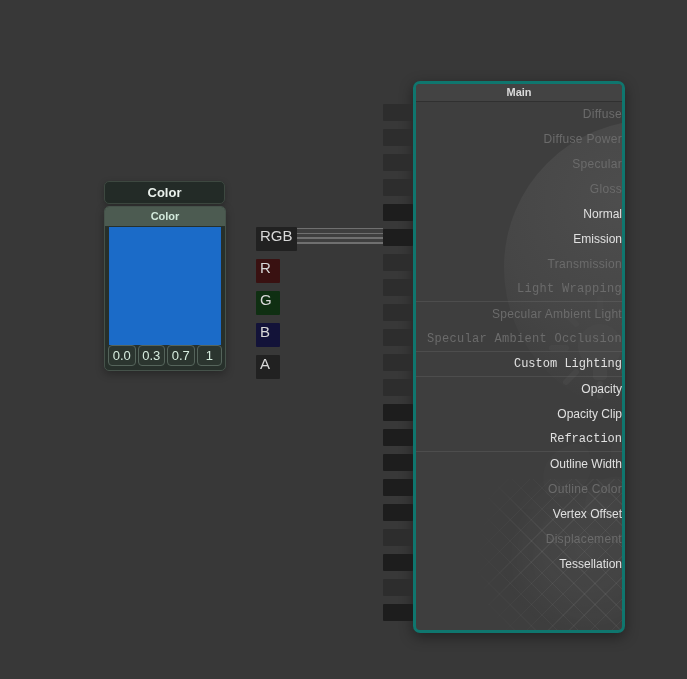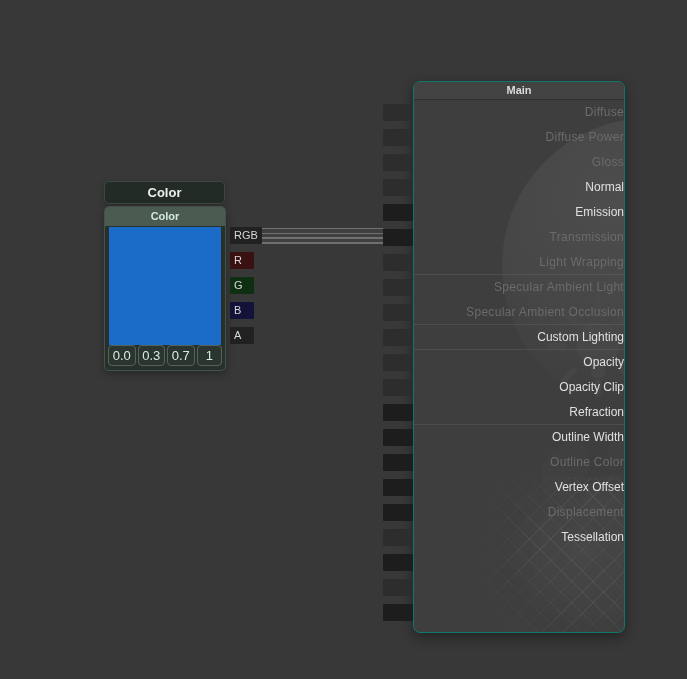--- a/index.html
+++ b/index.html
@@ -45,44 +45,44 @@
     border-radius:4px; color:#D6ECDE; font-size:13px;
     display:flex; align-items:center; justify-content:center; min-width:0;
   }
   .value-box:last-child { flex:0.92; }
 
   .color-outputs {
     position:absolute; left:230px; top:227px;
     display:flex; flex-direction:column; gap:8px; align-items:flex-start;
   }
   .out-port {
-    height:17px; line-height:17px; min-width:16px; padding:0 4px;
-    font-size:11px; color:#D8D8D8; border-radius:1px; white-space:nowrap;
+    height:24px; line-height:17px; min-width:16px; padding:0 4px;
+    font-size:15px; color:#D8D8D8; border-radius:1px; white-space:nowrap;margin-left:26px;
   }
 
   
   .main-node {
     position:absolute; left:413px; top:81px; width:212px; height:552px;
-    box-sizing:border-box; background:#3E3E3E; border:1px solid #0f766e; border-radius:7px;
+    box-sizing:border-box; background:#3E3E3E; border:3px solid #0f766e; border-radius:7px;
     box-shadow:0 4px 14px rgba(0,0,0,0.4); overflow:hidden;
   }
   .main-header {
     position:relative; z-index:3; height:17px; line-height:17px;
     background:#434343; border-bottom:1px solid #303030;
     text-align:center; font-size:11px; font-weight:bold; color:#DADADA;
   }
   .main-rows { position:relative; z-index:3; }
   .main-row {
     height:25px; line-height:25px; padding-left:11px; font-size:12px;
     white-space:nowrap;
     text-align:right;
   }
   .main-row.enabled  { color:#E0E0E0; }
   .main-row.disabled { color:#6B6B6B; letter-spacing:0.3px; }
-  .main-row.sep-below { box-shadow: inset 0 -1px 0 rgba(255,255,255,0.08); }
+  .main-row.sep-below { box-shadow: inset 0 -1px 0 rgba(255,255,255,0.08); font-family: Liberation Mono, monospace; }
 
   
   .main-ports { position:absolute; left:383px; top:100px; }
   .in-port-wrap { height:25px; display:flex; align-items:center; }
   .in-port { width:30px; height:17px; border-radius:1px; }
   .in-port.on  { background:#1D1D1D; }
   .in-port.off { background:#2D2D2D; }
 
   
   .wm { position:absolute; z-index:1; pointer-events:none; }
@@ -163,20 +163,21 @@
       </svg>
     </div>
     <div class="wm wm-mesh"></div>
 
     <div class="main-header">
       <span>Main</span>
     </div>
     <div class="main-rows">
         <div class="main-row disabled">Diffuse</div>
         <div class="main-row disabled">Diffuse Power</div>
+        <div class="main-row disabled">Specular</div>
         <div class="main-row disabled">Gloss</div>
         <div class="main-row enabled">Normal</div>
         <div class="main-row enabled">Emission</div>
         <div class="main-row disabled">Transmission</div>
         <div class="main-row disabled sep-below">Light Wrapping</div>
         <div class="main-row disabled">Specular Ambient Light</div>
         <div class="main-row disabled sep-below">Specular Ambient Occlusion</div>
         <div class="main-row enabled sep-below">Custom Lighting</div>
         <div class="main-row enabled">Opacity</div>
         <div class="main-row enabled">Opacity Clip</div>

